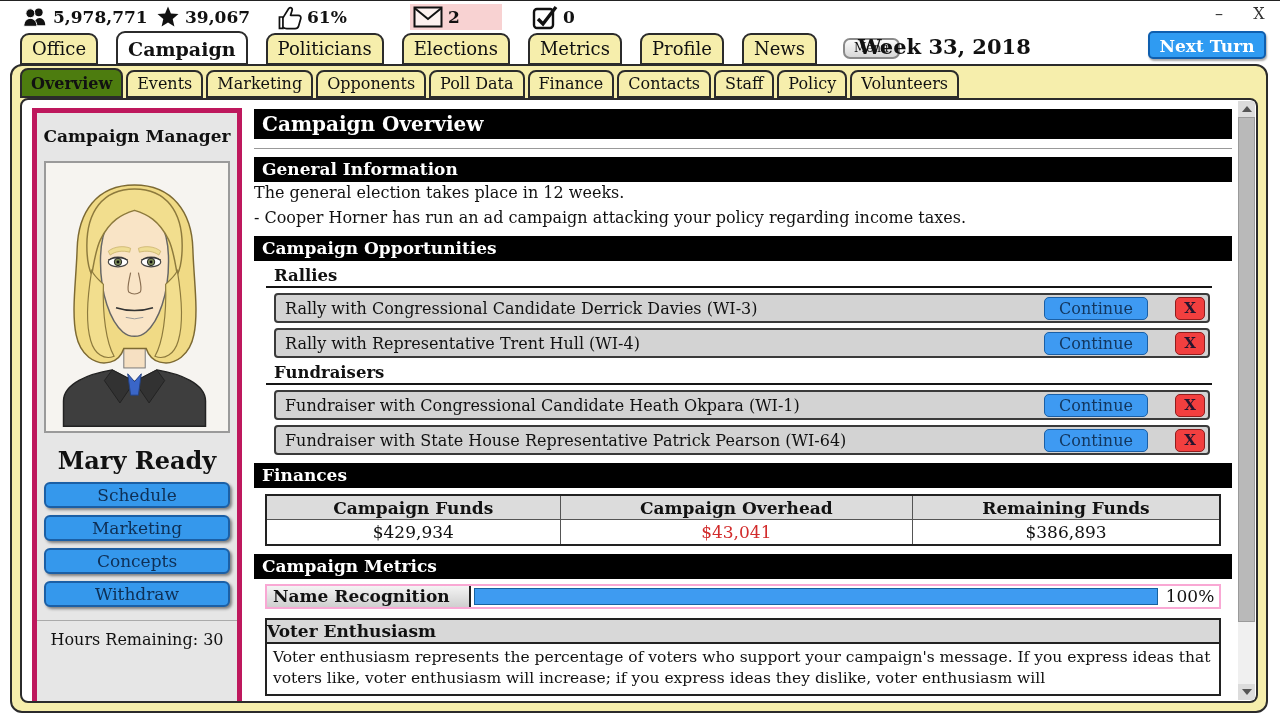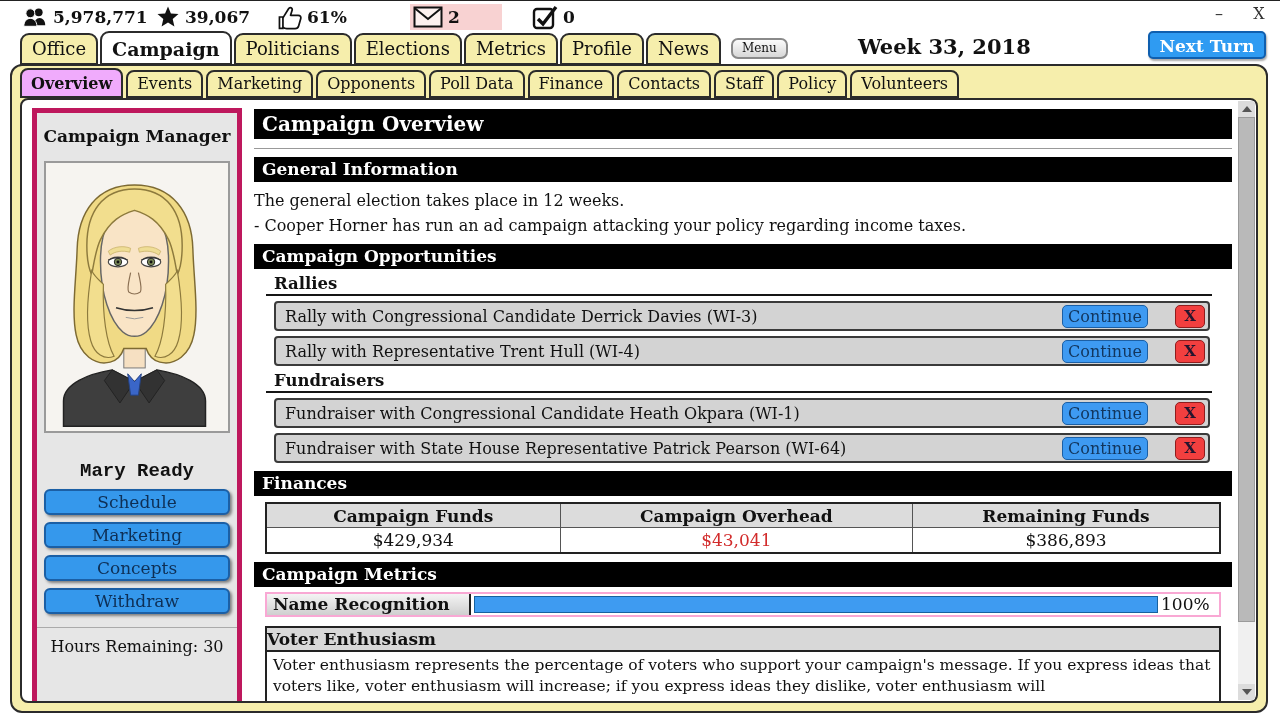--- a/index.html
+++ b/index.html
@@ -13,21 +13,21 @@
   #st-pop{left:22px;}
   #st-star{left:156px;}
   #st-approval{left:276px;}
   #st-mail{left:410px;width:92px;background:#f8d2d2;padding-left:3px;box-sizing:border-box;}
   #st-tasks{left:532px;}
   .winctl{position:absolute;top:3px;font-size:16px;color:#333;width:22px;text-align:center;cursor:default;}
   #win-min{left:1208px;}
   #win-close{left:1248px;}
 
   
-  #main-tabs{position:absolute;left:20px;top:30px;display:flex;align-items:flex-end;gap:2px;height:34px;}
+  #main-tabs{position:absolute;left:20px;top:30px;display:flex;align-items:flex-end;gap:18px;height:34px;}
   .tab{
     background:#f6eeac;border:2px solid #2b2b2b;border-radius:9px 9px 0 0;
     padding:3px 10px 3px;font-size:18px;line-height:22px;cursor:pointer;white-space:nowrap;
   }
   .tab.active{background:#ffffff;font-weight:bold;font-size:19px;padding-top:5px;}
   #menu-btn{
     margin-left:8px;margin-bottom:6px;background:linear-gradient(#fbfbfb,#d7d7d7);
     border:2px solid #8a8a8a;border-radius:7px;padding:1px 9px 2px;font-size:12px;cursor:pointer;
   }
   #date-label{position:absolute;left:858px;top:33px;font-size:21px;font-weight:bold;}
@@ -41,91 +41,91 @@
   
   #frame{
     position:absolute;left:10px;top:63px;width:1258px;height:649px;
     background:#f6eeac;border:2px solid #2b2b2b;border-radius:12px;box-sizing:border-box;
   }
   #sub-tabs{position:absolute;left:8px;top:2px;display:flex;align-items:flex-end;gap:3px;height:30px;}
   .subtab{
     background:#f6eeac;border:2px solid #2b2b2b;border-radius:8px 8px 0 0;
     padding:2px 9px 2px;font-size:16px;line-height:20px;cursor:pointer;white-space:nowrap;
   }
-  .subtab.active{background:#f0abfc;font-weight:bold;padding-top:4px;}
+  .subtab.active{background:#4d7c0f;font-weight:bold;padding-top:4px;}
 
   
   #panel{
     position:absolute;left:8px;top:32px;width:1238px;height:605px;
     background:#ffffff;border:2px solid #2b2b2b;border-radius:8px;box-sizing:border-box;overflow:hidden;
   }
 
   
   #sidebar{
     position:absolute;left:10px;top:8px;width:210px;height:678px;
     background:#e6e6e6;border:5px solid #be185d;box-sizing:border-box;
   }
   #sidebar-title{text-align:center;margin-top:13px;font-size:17px;font-weight:bold;}
   #portrait{
     margin:15px auto 0;width:182px;height:268px;background:#f6f4f0;
     border:2px solid #9a9a9a;overflow:hidden;
   }
-  #manager-name{text-align:center;margin-top:27px;font-size:19px;font-weight:bold;font-family:Liberation Mono, monospace;}
+  #manager-name{text-align:center;margin-top:13px;font-size:24px;font-weight:bold;}
   .side-btn{
     display:block;width:186px;height:26px;margin:7px auto 0;
     background:#3598ec;border:2px solid #1b5fa5;border-radius:6px;
     color:#0e2f55;font-size:17px;text-align:center;line-height:22px;cursor:pointer;
     box-shadow:2px 2px 3px rgba(0,0,0,0.45);box-sizing:border-box;font-family:"DejaVu Serif",serif;
   }
   .side-btn:first-of-type{margin-top:14px;}
   #side-sep{border:none;border-top:1px solid #aaa;margin:13px 0 0 0;}
   #hours-remaining{text-align:center;margin-top:9px;font-size:16px;}
 
   
   #main{position:absolute;left:232px;top:0px;width:986px;height:601px;}
   .black-bar{background:#000;color:#fff;font-weight:bold;padding-left:8px;width:978px;box-sizing:border-box;}
   #overview-bar{margin-top:9px;height:30px;font-size:20px;line-height:30px;}
   #hr1{border:none;border-top:1px solid #999;width:978px;margin:9px 0 0 0;}
   .section-bar{margin-top:8px;height:25px;font-size:17px;line-height:25px;}
   .body-text{font-size:16px;line-height:21px;margin:0;width:960px;}
-  #p-election{margin-top:8px;}
+  #p-election{}
   #p-messages{margin-top:11px;}
   #p-message1{margin-top:4px;}
   .group-label{
     margin:5px 0 0 12px;width:946px;font-size:16.5px;font-weight:bold;
     padding:0 0 1px 8px;border-bottom:2px solid #151515;box-sizing:border-box;
   }
   .opp-row{
     margin:5px 0 0 20px;width:936px;height:30px;display:flex;align-items:center;
     background:#d3d3d3;border:2px solid #3a3a3a;border-radius:4px;box-sizing:border-box;
   }
   .opp-label{flex:1;padding-left:9px;font-size:16px;white-space:nowrap;overflow:hidden;}
   .continue-btn{
-    width:86px;height:23px;margin-right:27px;background:#3e9af2;border:1px solid #1b5fa5;
+    width:104px;height:23px;margin-right:27px;background:#3e9af2;border:1px solid #1b5fa5;
     border-radius:5px;color:#12365e;font-size:16px;text-align:center;line-height:21px;cursor:pointer;box-sizing:border-box;
   }
   .x-btn{
     width:30px;height:23px;margin-right:3px;background:#f23f3f;border:1px solid #8f1d1d;
     border-radius:5px;color:#25152e;font-size:15px;font-weight:bold;text-align:center;line-height:21px;cursor:pointer;box-sizing:border-box;
   }
   #finance-table{margin:6px 0 0 11px;border-collapse:collapse;width:956px;border:2px solid #222;}
   #finance-table th{background:#dcdcdc;font-size:17px;font-weight:bold;border:1px solid #555;height:23px;padding:0;}
   #finance-table td{font-size:17px;text-align:center;border:1px solid #555;height:24px;padding:0;}
   #overhead-value{color:#d22b2b;}
   #nr-row{
     margin:5px 0 0 11px;width:956px;height:25px;display:flex;
     border:2px solid #f9a8d4;box-sizing:border-box;background:#fff;
   }
   #nr-label{
     width:204px;background:linear-gradient(#f4f4f4,#cfcfcf);border-right:2px solid #222;
     font-size:17px;font-weight:bold;padding-left:6px;line-height:21px;box-sizing:border-box;
   }
   #nr-barwrap{flex:1;padding:2px 3px;box-sizing:border-box;}
   #nr-bar{height:100%;width:100%;background:#3e9bf1;border:1px solid #17619f;box-sizing:border-box;}
-  #nr-value{width:58px;text-align:left;font-size:17px;line-height:21px;}
+  #nr-value{width:58px;text-align:center;font-size:17px;line-height:21px;}
   #ve-box{margin:9px 0 0 11px;width:956px;border:2px solid #222;box-sizing:border-box;}
   #ve-header{background:#d8d8d8;border-bottom:2px solid #222;text-align:left;font-size:17px;font-weight:bold;height:22px;line-height:22px;}
   #ve-text{padding:3px 6px;font-size:15.5px;line-height:21px;height:44px;overflow:hidden;}
 
   
   #scrollbar{position:absolute;right:1px;top:1px;width:17px;height:599px;background:#f0f0f0;}
   .sb-btn{position:absolute;left:0;width:17px;height:16px;background:#dcdcdc;cursor:pointer;}
   #sb-up{top:0;}
   #sb-down{bottom:0;}
   .sb-tri-up{width:0;height:0;margin:5px auto 0;border-left:5px solid transparent;border-right:5px solid transparent;border-bottom:6px solid #555;}

